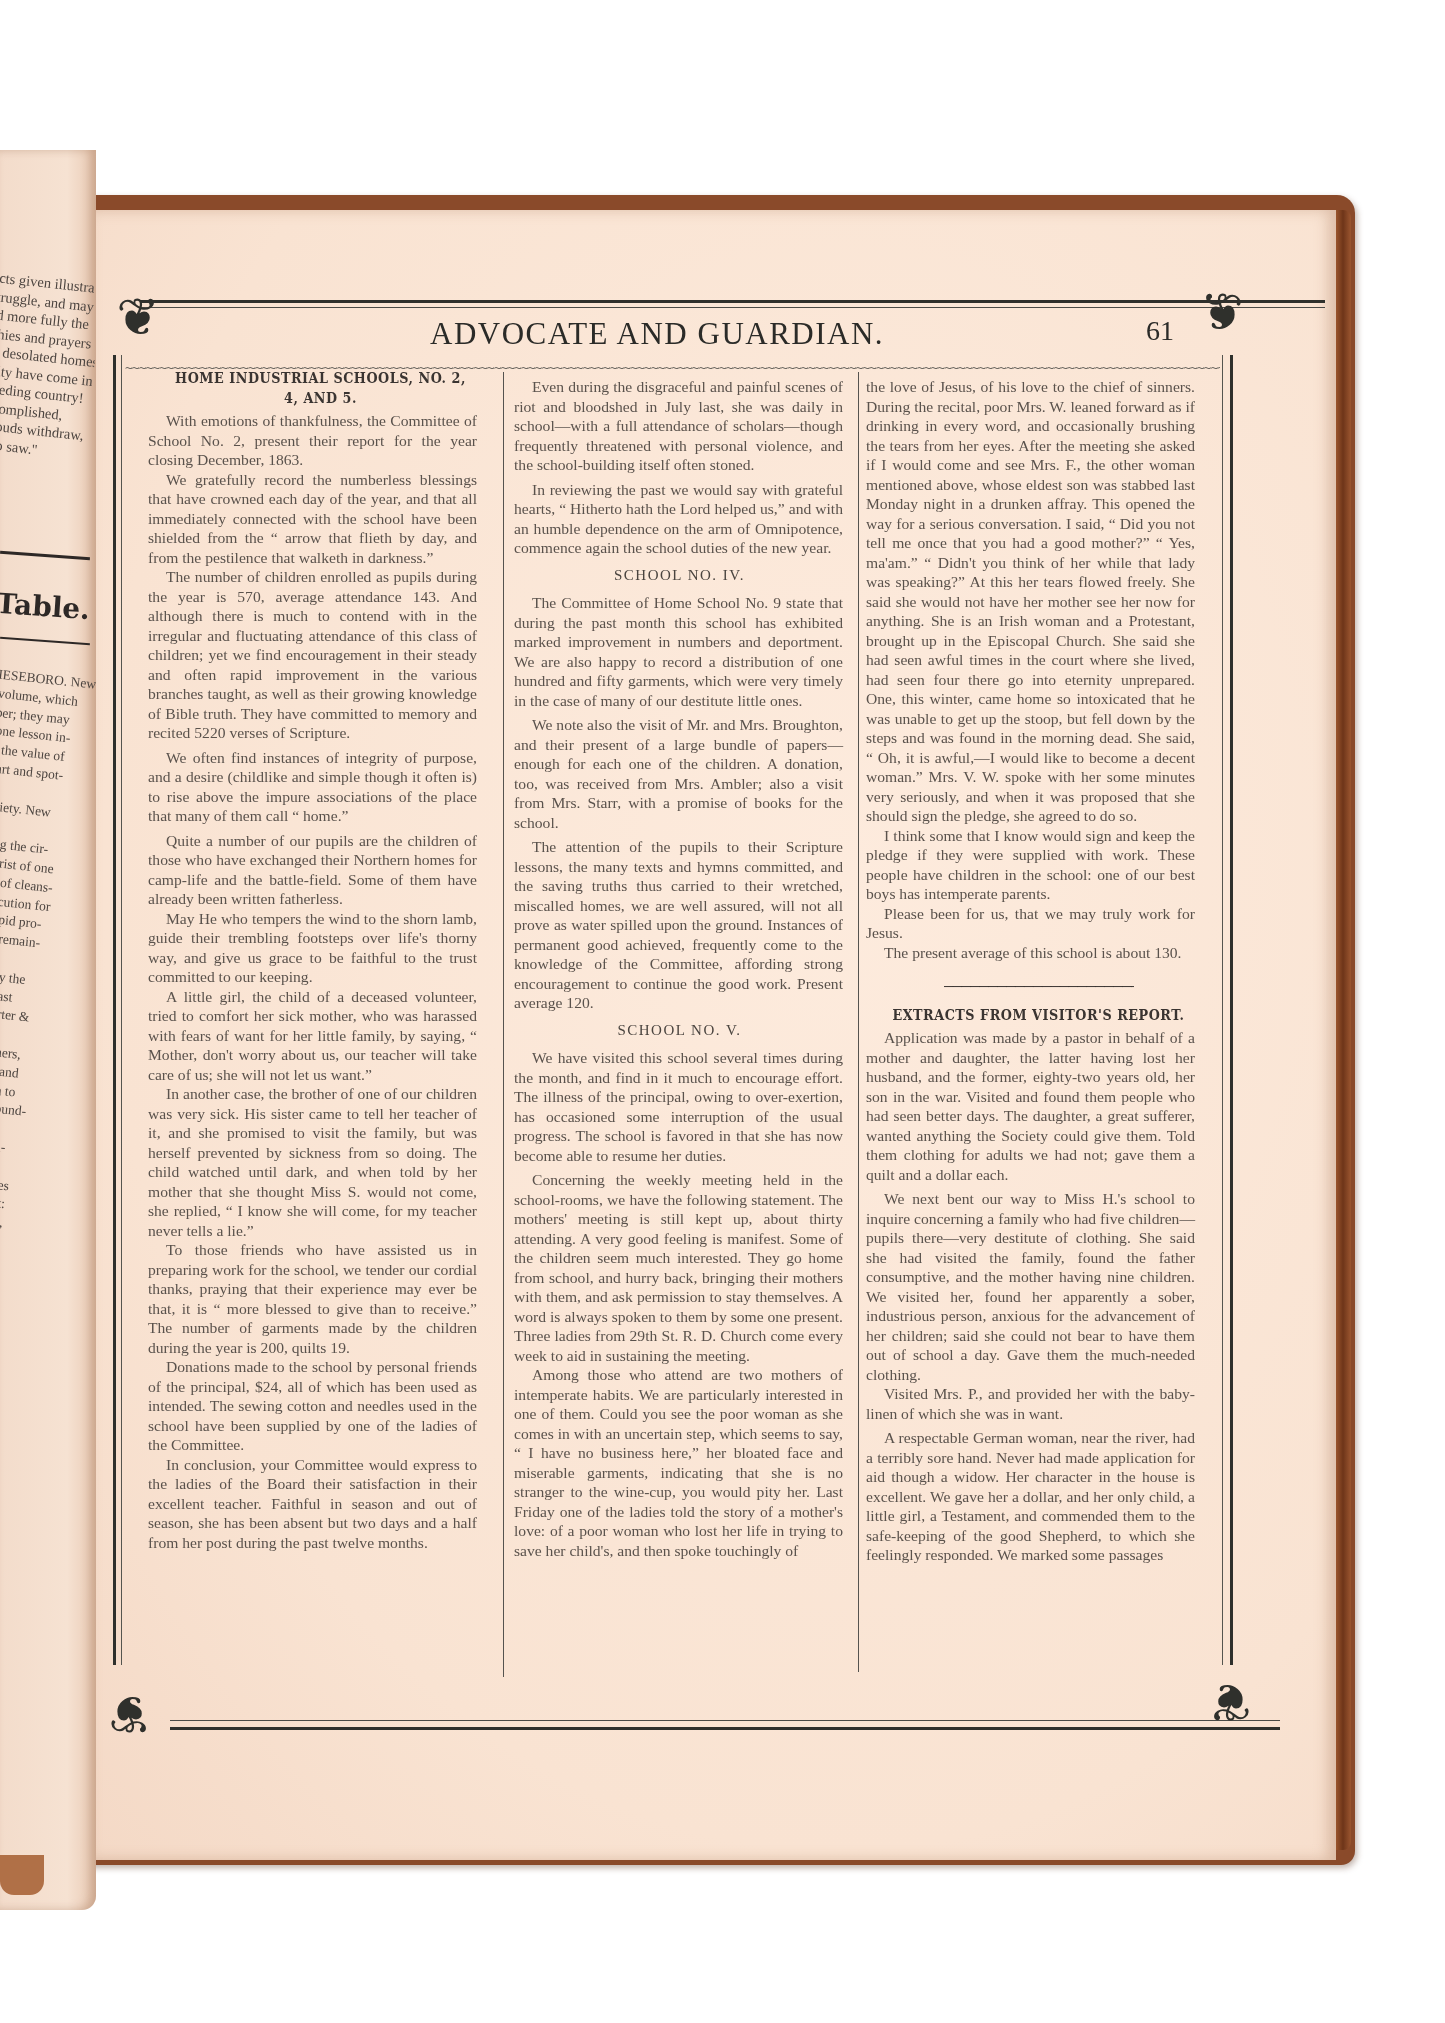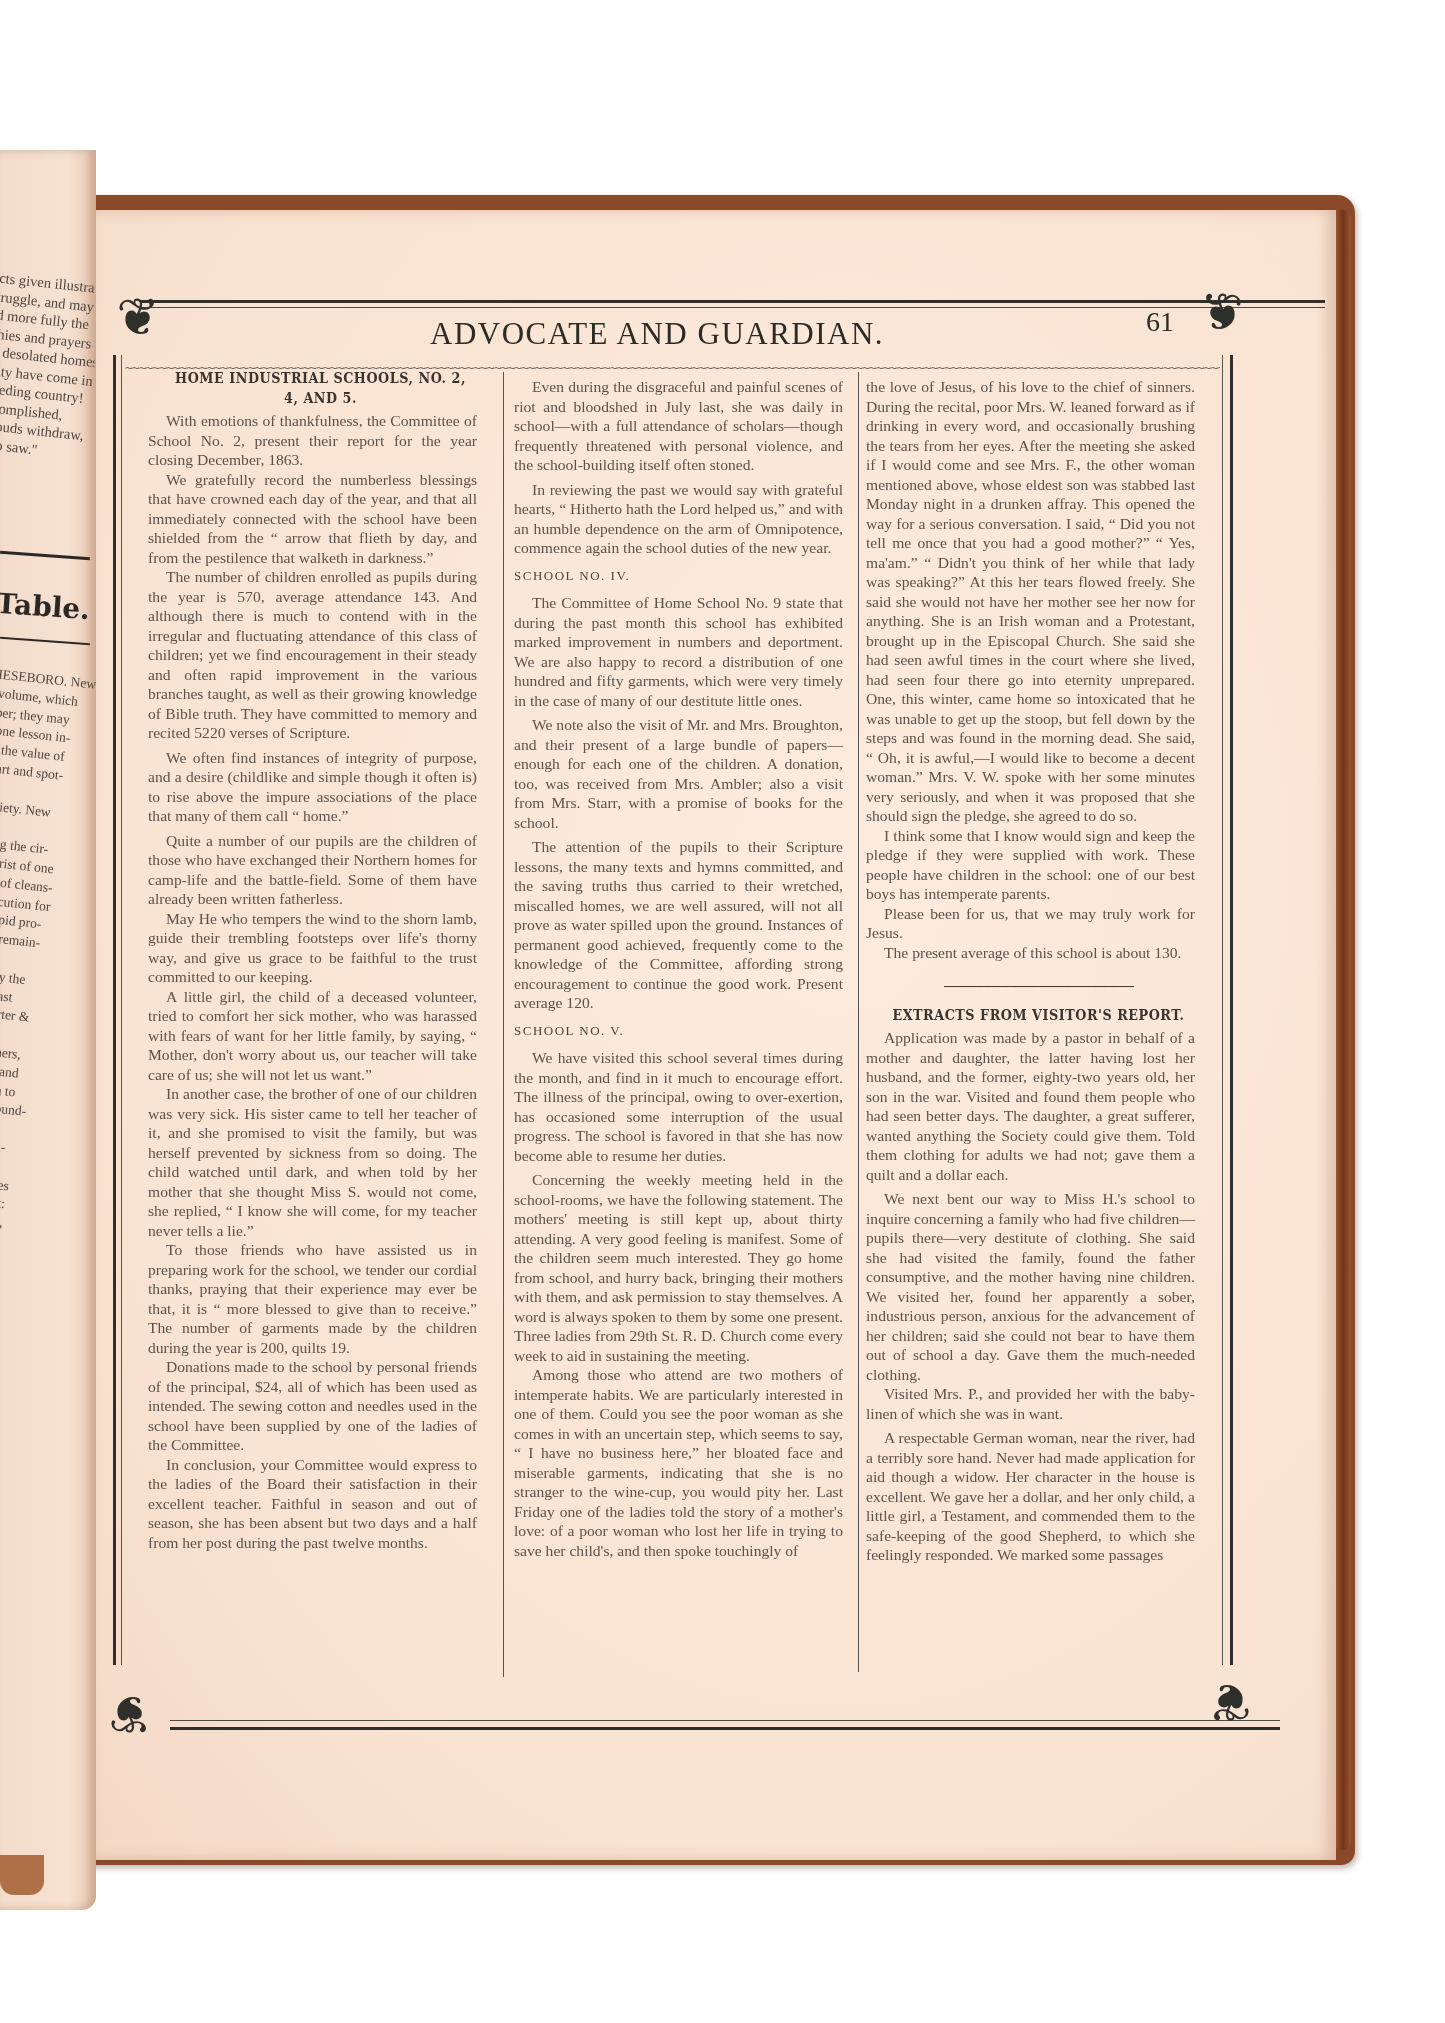--- a/index.html
+++ b/index.html
@@ -63,33 +63,33 @@
   }
   .wavy {
     position:absolute; left:125px; width:1095px; top:364px; height:8px; overflow:hidden;
     color:#6b6760; font-size:13px; line-height:8px; letter-spacing:-1px; white-space:nowrap;
     font-family:"DejaVu Sans Mono",monospace;
   }
   .masthead {
     position:absolute; left:430px; top:315px; font-size:31px; letter-spacing:1.5px; color:#2b2b28;
     font-family:"Liberation Serif",serif; transform:scaleY(1.05);
   }
-  .page-num { position:absolute; left:1146px; top:306px; font-size:28px; color:#2b2b28; }
+  .page-num { position:absolute; left:1146px; top:315px; font-size:28px; color:#2b2b28; }
   .col-rule { position:absolute; top:372px; border-left:1px solid #55534f; }
   .column {
     position:absolute; top:372px; width:345px;
     font-size:15.6px; line-height:19.5px; color:#5a524c; text-align:justify;
   }
   .column p { margin:0 16px 0 0; text-indent:18px; }
   .column .gap { height:5px; }
   .col-head {
     font-weight:bold; text-align:center; font-size:14.5px; letter-spacing:0.6px; color:#3a3431;
     margin:0 0 4px 0; font-family:"DejaVu Serif",serif; transform:scaleX(0.88);
   }
-  .sub-head { text-align:left; font-size:13px; letter-spacing:1.5px; margin:8px 14px 8px 0; color:#4a443f; text-transform:uppercase; }
+  .sub-head { text-align:center; font-size:15px; letter-spacing:1.5px; margin:8px 14px 8px 0; color:#4a443f; text-transform:uppercase; }
   .ornament { text-align:center; color:#3a3431; margin:14px 0 8px 0; font-size:14px; letter-spacing:-1px; }
 </style>
 </head>
 <body>
 
 <div class="cover"></div>
 <div class="cover-edge"></div>
 
 <div class="left-page">
   <div class="left-text" style="top:118px;">

